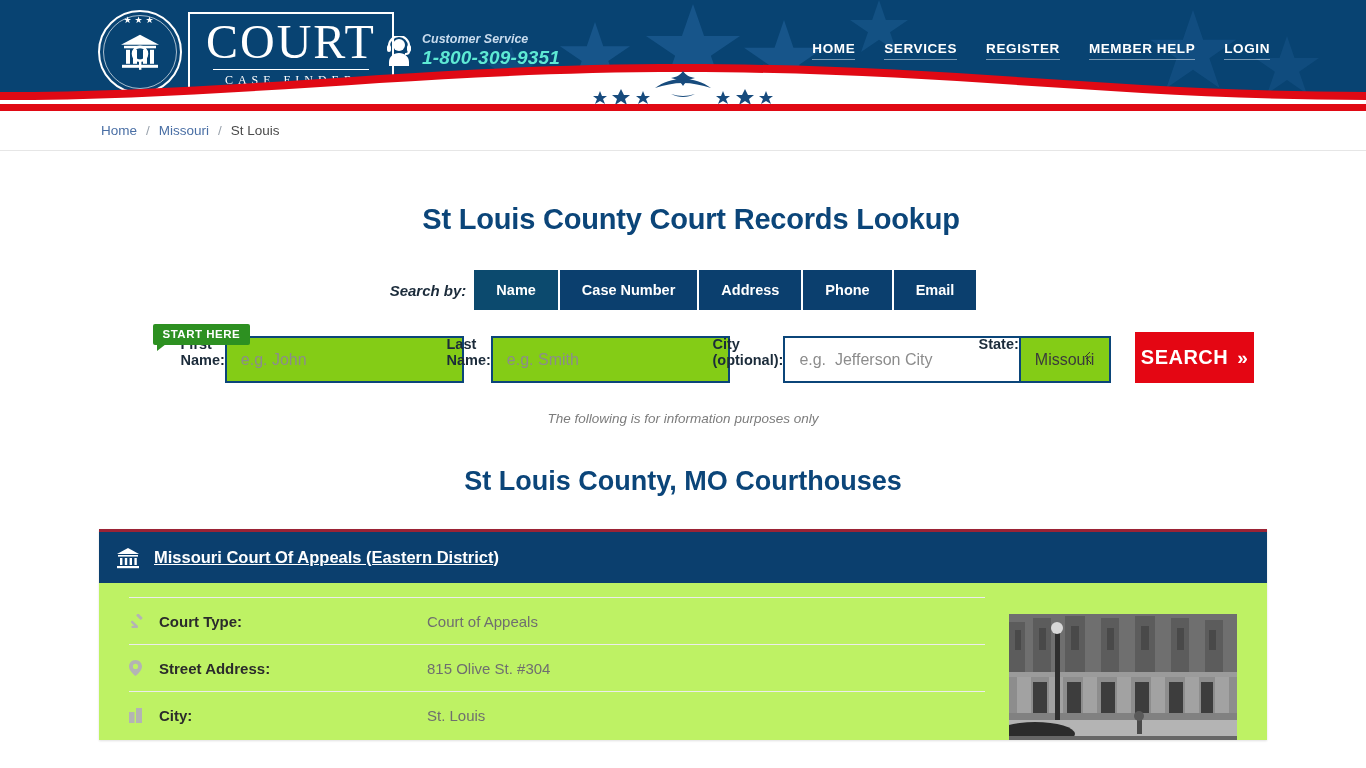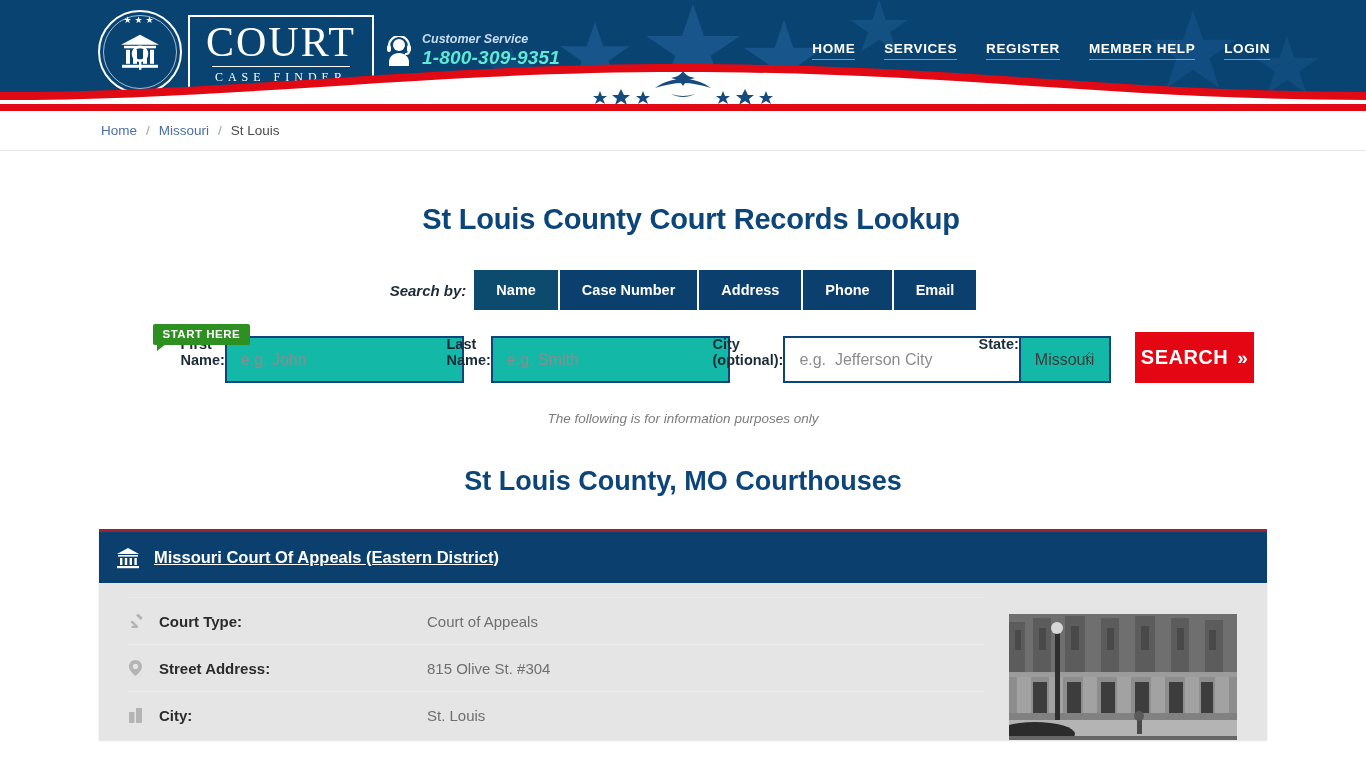--- a/index.html
+++ b/index.html
@@ -72,21 +72,21 @@
   }
   .logo-text-box {
     border: 2px solid #ffffff;
     margin-left: 4px;
     padding: 4px 16px 5px 16px;
     text-align: center;
   }
   .logo-court {
     color: #ffffff;
     font-family: "Liberation Serif", serif;
-    font-size: 42px;
+    font-size: 48px;
     font-weight: 400;
     letter-spacing: 2px;
     line-height: 1.0;
   }
   .logo-rule {
     height: 1px; background: #ffffff;
     margin: 3px auto 4px auto; width: 92%;
   }
   .logo-sub {
     color: #ffffff;
@@ -241,21 +241,21 @@
   .f-state { width: 234px; }
   .field label {
     color: #1b2b3a;
     font-size: 14.5px;
     font-weight: 700;
     margin-bottom: 7px;
   }
   .field input, .field select {
     height: 47px;
     border: 2px solid #0b4579;
-    background: #14b8a6;
+    background: #84cc16;
     font-size: 16px;
     color: #3b3b3b;
     padding: 0 14px;
     font-family: "Liberation Sans", sans-serif;
     border-radius: 0;
   }
   .field input::placeholder { color: #8c8c8c; }
   .field input.white { background: #ffffff; }
   .field select {
     appearance: none;
@@ -297,21 +297,21 @@
     font-size: 27px;
     font-weight: 700;
     margin-top: 40px;
   }
 
   
   .court-card {
     width: 1168px;
     margin: 32px auto 0 auto;
     border-top: 3px solid #9b2335;
-    background: #e5e5e5;
+    background: #bef264;
     box-shadow: 0 1px 2px rgba(0,0,0,.12);
   }
   .card-head {
     background: #0b3f6e;
     height: 51px;
     display: flex; align-items: center;
     padding-left: 17px;
     gap: 14px;
   }
   .card-head-title {

